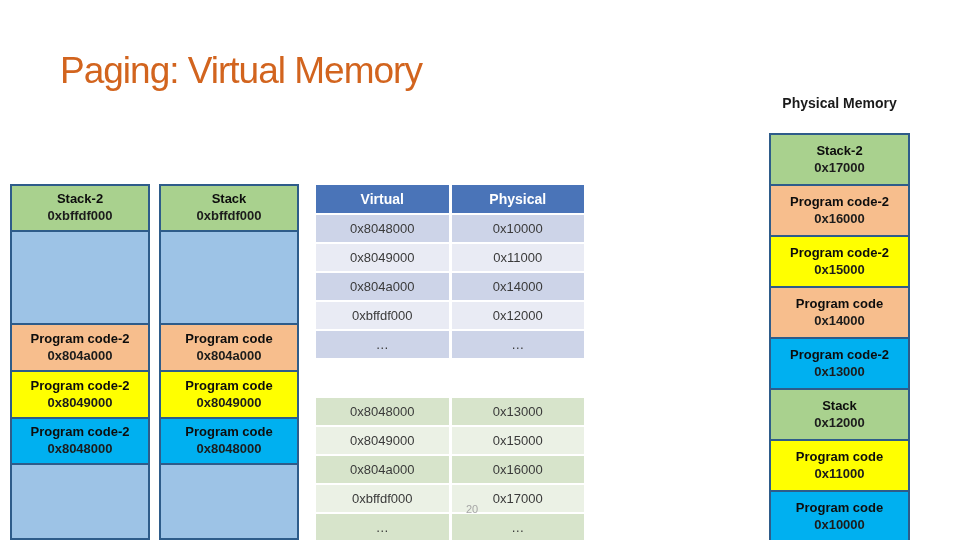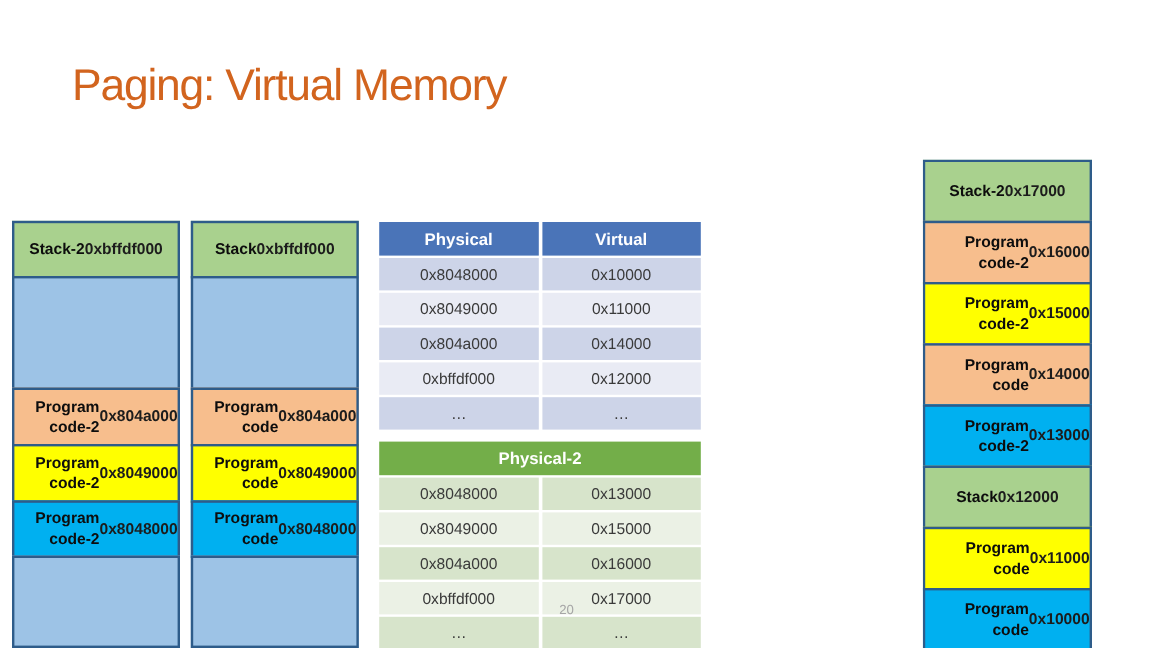--- a/index.html
+++ b/index.html
@@ -6,21 +6,21 @@
   body{font-family:"Liberation Sans",sans-serif;}
   #slide{position:relative;width:960px;height:540px;background:#ffffff;overflow:hidden;}
 
   .title{position:absolute;left:60px;top:50px;font-size:37px;letter-spacing:-1px;color:#d2641e;font-weight:400;}
   .pm-label{position:absolute;left:769px;top:95px;width:141px;text-align:center;font-size:14px;font-weight:700;color:#1a1a1a;}
   .bullet-line{position:absolute;left:55px;top:141px;font-size:21px;color:#141414;white-space:nowrap;}
   .bullet-glyph{margin-right:10px;font-size:17px;vertical-align:2px;}
 
   
   .mem-col{position:absolute;top:184px;width:140px;height:356px;display:flex;flex-direction:column;}
-  .seg{box-sizing:border-box;border:2px solid #2e5c8a;margin-top:-2px;display:flex;flex-direction:row;justify-content:center;align-items:center;text-align:right;line-height:1.3;}
+  .seg{box-sizing:border-box;border:2px solid #2e5c8a;margin-top:-2px;display:flex;flex-direction:column;justify-content:center;align-items:center;text-align:right;line-height:1.3;}
   .seg:first-child{margin-top:0;}
   .seg-label{font-size:13px;font-weight:700;color:#0d0d0d;}
   .seg-addr{font-size:13px;font-weight:600;color:#1c1c1c;}
   .green{background:#a9d18e;} .orange{background:#f7be8d;} .yellow{background:#ffff00;}
   .cyan{background:#00b0f0;} .empty{background:#9dc3e6;}
   .h-green{height:48px;} .h-gap1{height:95px;} .h-orange{height:49px;} .h-yellow{height:49px;} .h-cyan{height:48px;} .h-fill{flex:1;}
 
   
   .map-table{position:absolute;left:316px;width:268px;}
   .t-row{display:flex;gap:3px;height:27px;margin-top:2px;}
@@ -40,20 +40,21 @@
 
   .page-num{position:absolute;left:466px;top:503px;font-size:11px;color:#a6a6a6;}
 </style>
 </head>
 <body>
 
 <div id="slide">
 
   <div class="title">Paging: Virtual Memory</div>
 
+  <div class="pm-label">Physical Memory</div>
 
 
   <div class="mem-col" style="left:10px;">
     <div class="seg green h-green">
       <div class="seg-label">Stack-2</div>
       <div class="seg-addr">0xbffdf000</div>
     </div>
     <div class="seg empty h-gap1"></div>
     <div class="seg orange h-orange">
       <div class="seg-label">Program code-2</div>
@@ -86,22 +87,22 @@
     </div>
     <div class="seg cyan h-cyan">
       <div class="seg-label">Program code</div>
       <div class="seg-addr">0x8048000</div>
     </div>
     <div class="seg empty h-fill"></div>
   </div>
 
   <div class="map-table blue" style="top:185px;">
     <div class="t-row t-head">
+      <div class="t-cell">Virtual</div>
       <div class="t-cell">Physical</div>
-      <div class="t-cell">Virtual</div>
     </div>
     <div class="t-row r-dark">
       <div class="t-cell">0x8048000</div>
       <div class="t-cell">0x10000</div>
     </div>
     <div class="t-row r-light">
       <div class="t-cell">0x8049000</div>
       <div class="t-cell">0x11000</div>
     </div>
     <div class="t-row r-dark">
@@ -113,21 +114,20 @@
       <div class="t-cell">0x12000</div>
     </div>
     <div class="t-row r-dark">
       <div class="t-cell">…</div>
       <div class="t-cell">…</div>
     </div>
   </div>
 
   <div class="map-table grn" style="top:368px;">
     <div class="t-row t-head">
-      <div class="t-cell">Physical-2</div>
     </div>
     <div class="t-row r-dark">
       <div class="t-cell">0x8048000</div>
       <div class="t-cell">0x13000</div>
     </div>
     <div class="t-row r-light">
       <div class="t-cell">0x8049000</div>
       <div class="t-cell">0x15000</div>
     </div>
     <div class="t-row r-dark">

